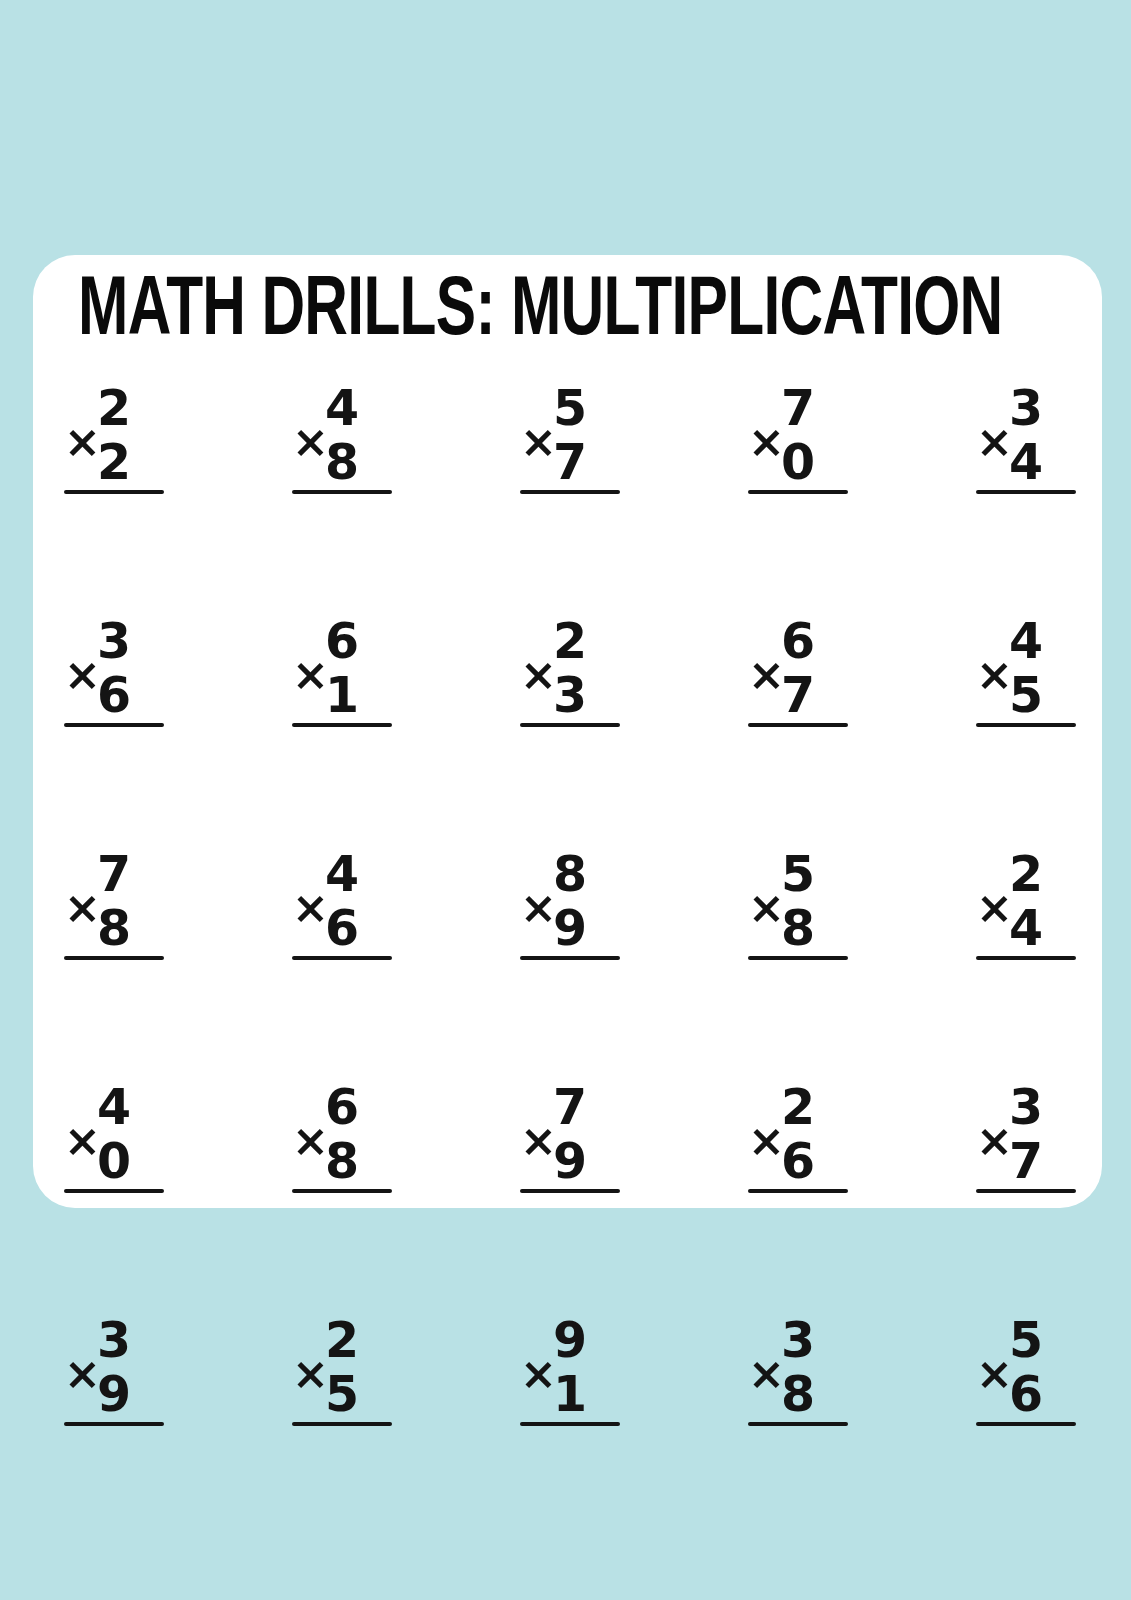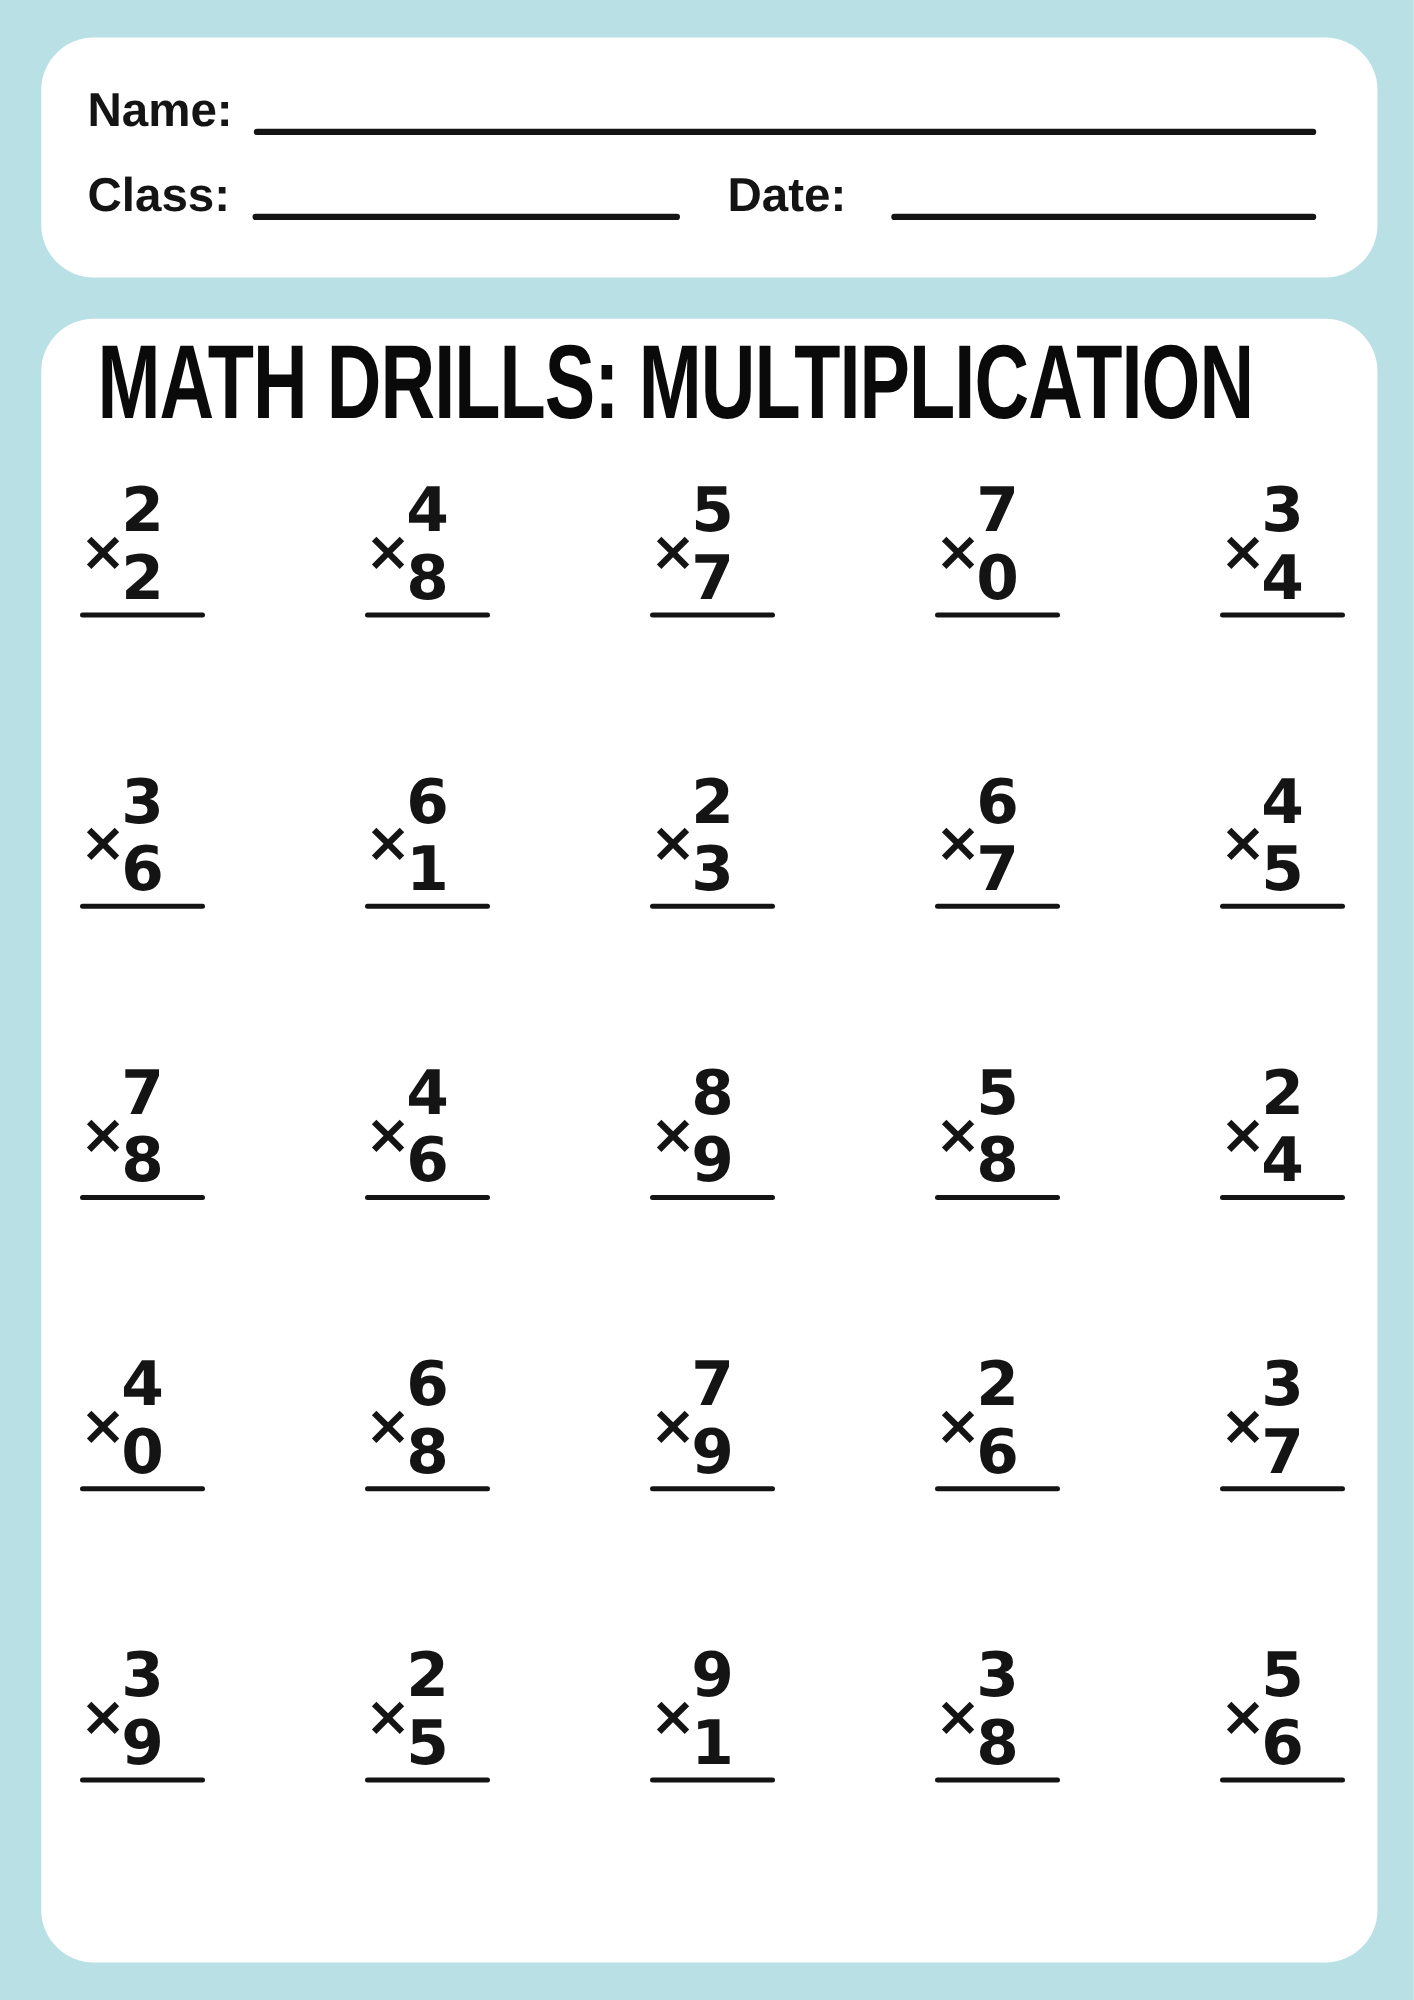--- a/index.html
+++ b/index.html
@@ -53,21 +53,21 @@
     border-radius: 3px;
   }
   .name-line  { left: 170px; width: 850px; top: 73px; }
   .class-line { left: 169px; width: 342px; top: 141px; }
   .date-line  { left: 680px; width: 340px; top: 141px; }
   
   .main-card {
     left: 33px;
     top: 255px;
     width: 1069px;
-    height: 1315px;
+    height: 953px;
   }
   .title {
     position: absolute;
     left: 45px;
     top: 8px;
     margin: 0;
     font-family: "Liberation Sans", sans-serif;
     font-weight: bold;
     font-size: 84px;
     line-height: 1.0;
@@ -121,30 +121,20 @@
     height: 4px;
     background: var(--ink);
     border-radius: 2px;
   }
 </style>
 </head>
 <body>
 
 <div class="page">
 
-  <div class="card header-card">
-    <span class="info-label name-label">Name:</span>
-    <span class="fill-line name-line"></span>
-
-    <span class="info-label class-label">Class:</span>
-    <span class="fill-line class-line"></span>
-
-    <span class="info-label date-label">Date:</span>
-    <span class="fill-line date-line"></span>
-  </div>
 
   <div class="card main-card">
     <h1 class="title">MATH DRILLS: MULTIPLICATION</h1>
     <div class="problems-grid">
   <div class="problem">
     <span class="top-num">2</span>
     <span class="times">×</span>
     <span class="bot-num">2</span>
     <span class="answer-line"></span>
   </div>

